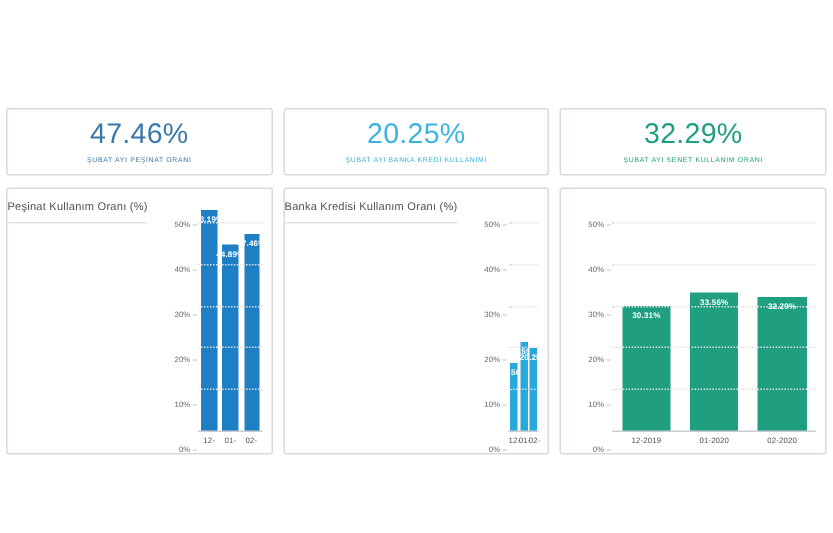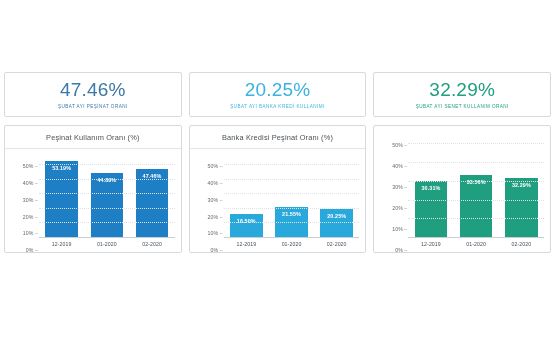--- a/index.html
+++ b/index.html
@@ -57,23 +57,22 @@
     padding: 0 4px;
     box-sizing: border-box;
     margin-top: 8px;
   }
   .panel {
     flex: 1 1 0;
     background: #ffffff;
     border: 1px solid #d6dade;
     border-radius: 2px;
     box-sizing: border-box;
-    height: 128px;
-    display: flex;
-    flex-direction: column;
+    height: 178px;
+    display: flex;
     overflow: hidden;
   }
   .panel-header {
     height: 22px;
     border-bottom: 1px solid #e2e5e8;
     display: flex;
     align-items: center;
     justify-content: center;
     flex: 0 0 auto;
   }
@@ -258,21 +257,21 @@
               <div class="x-slot">01-2020</div>
               <div class="x-slot">02-2020</div>
             </div>
         </div>
       </div>
     </div>
   </div>
 
   <div class="panel">
     <div class="panel-header">
-      <div class="panel-title">Banka Kredisi Peşinat Oranı (%)</div>
+      <div class="panel-title">Banka Kredisi Kullanım Oranı (%)</div>
     </div>
     <div class="panel-body">
       <div class="chart">
         <div class="y-axis">
             <div class="y-tick" style="bottom: 0%;"><span>0%</span><span class="dash">–</span></div>
             <div class="y-tick" style="bottom: 18.1818%;"><span>10%</span><span class="dash">–</span></div>
             <div class="y-tick" style="bottom: 36.3636%;"><span>20%</span><span class="dash">–</span></div>
             <div class="y-tick" style="bottom: 54.5455%;"><span>30%</span><span class="dash">–</span></div>
             <div class="y-tick" style="bottom: 72.7273%;"><span>40%</span><span class="dash">–</span></div>
             <div class="y-tick" style="bottom: 90.9091%;"><span>50%</span><span class="dash">–</span></div>

